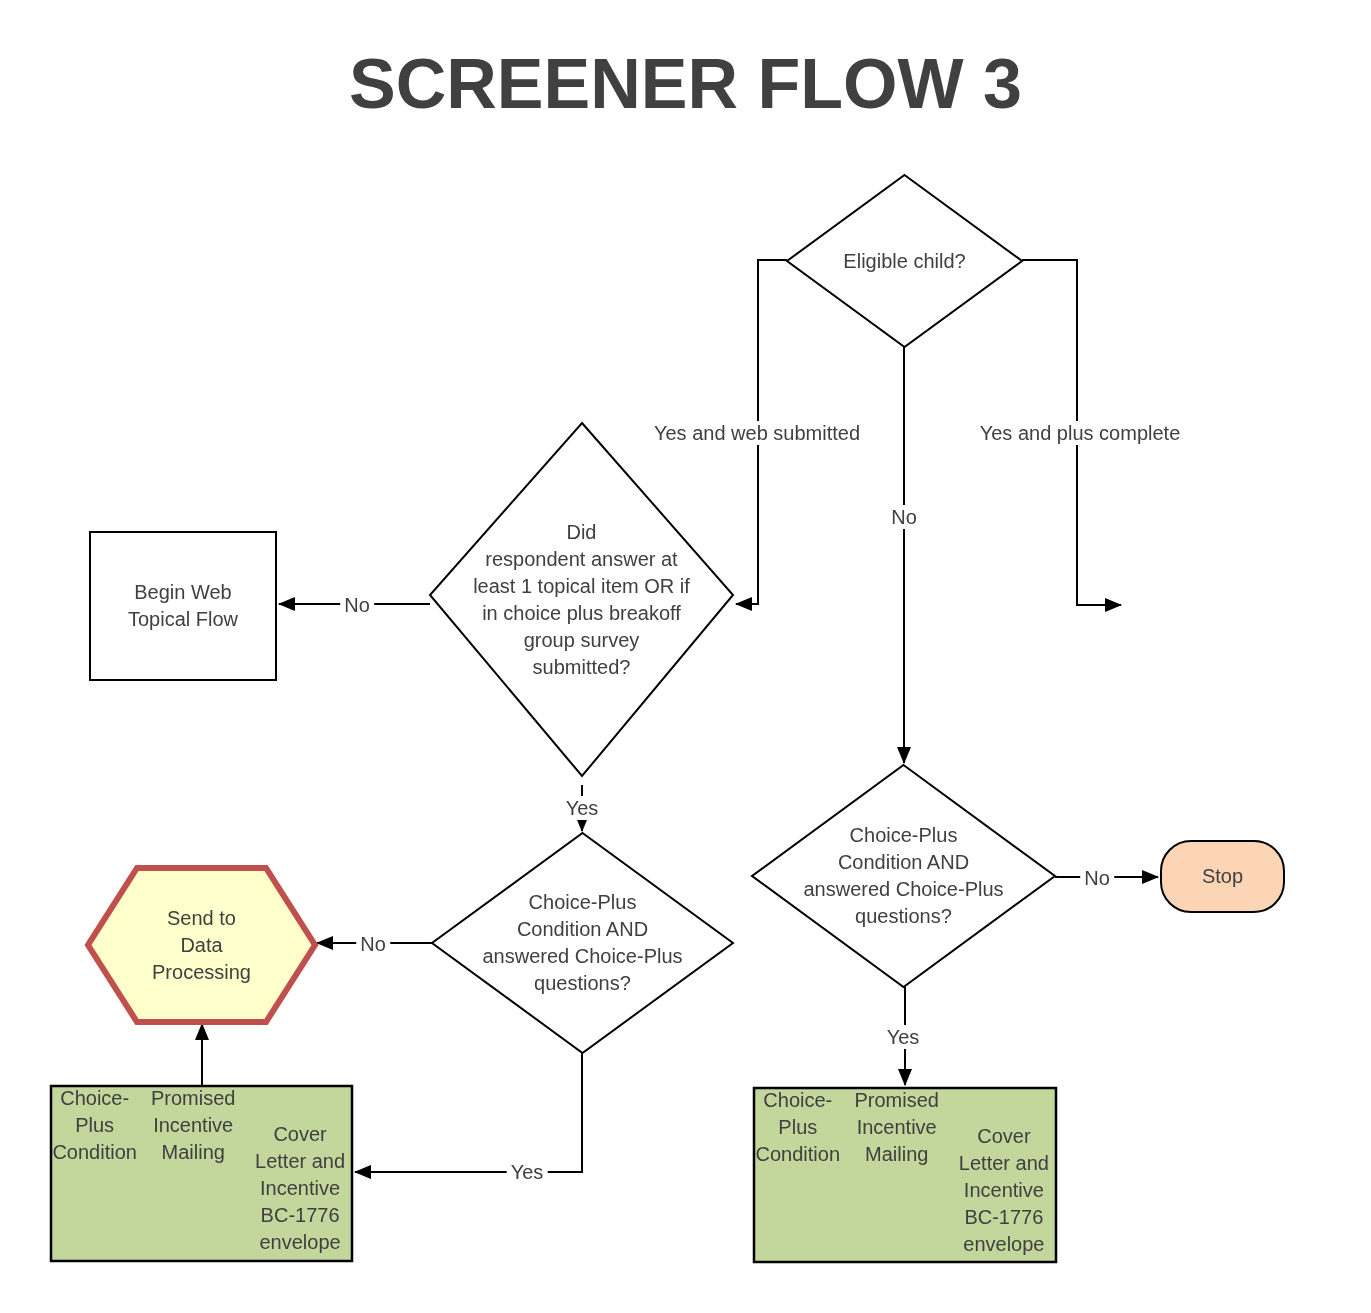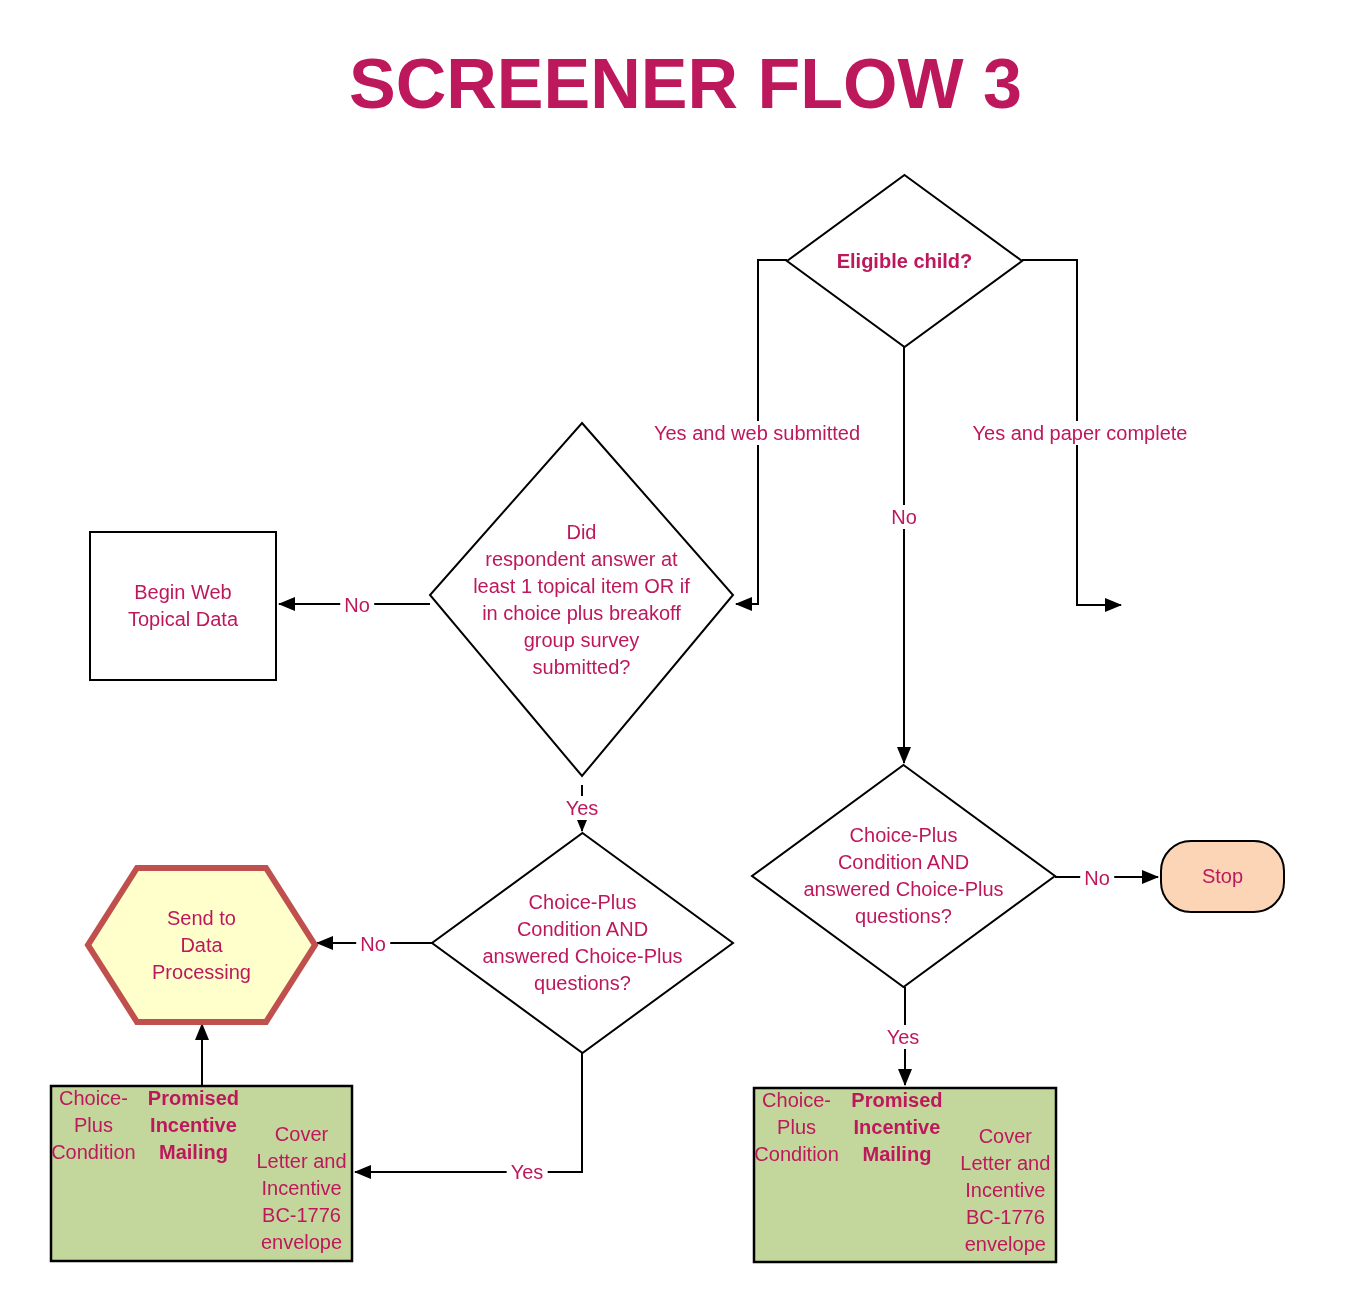--- a/index.html
+++ b/index.html
@@ -2,21 +2,21 @@
 <html><head>
 <meta charset="utf-8">
 <style>
   html, body { margin: 0; padding: 0; background: #ffffff; }
   .canvas {
     position: relative;
     width: 1371px;
     height: 1313px;
     background: #ffffff;
     font-family: "Liberation Sans", sans-serif;
-    color: #be185d;
+    color: #404040;
     overflow: hidden;
   }
   .page-title {
     position: absolute;
     left: 0; right: 0; top: 48px;
     text-align: center;
     font-size: 70px;
     font-weight: bold;
     line-height: 1.05;
     white-space: nowrap;
@@ -25,21 +25,21 @@
   .node { position: absolute; }
   .node > svg { position: absolute; left: 0; top: 0; width: 100%; height: 100%; overflow: visible; display: block; }
   .node .txt {
     position: absolute; inset: 0;
     display: flex; align-items: center; justify-content: center;
     text-align: center;
     white-space: pre-line;
     font-size: 20px;
     line-height: 27px;
   }
-  .bold { font-weight: bold; }
+  .bold { font-weight: normal; }
   .rect-node {
     position: absolute;
     background: #ffffff;
     border: 2px solid #000;
     display: flex; align-items: center; justify-content: center;
     text-align: center; white-space: pre-line;
     font-size: 20px; line-height: 27px;
   }
   .box-stack {
     position: absolute; inset: 0;
@@ -97,21 +97,21 @@
     </svg>
     <div class="txt">Did
 respondent answer at
 least 1 topical item OR if
 in choice plus breakoff
 group survey
 submitted?</div>
   </div>
 
   <div class="rect-node" style="left:89px; top:531px; width:184px; height:146px;">Begin Web
-Topical Data</div>
+Topical Flow</div>
 
 
   <div class="node" style="left:432px; top:833px; width:301px; height:220px;">
     <svg viewBox="0 0 301 220" preserveAspectRatio="none">
       <polygon points="150.5,0 301,110 150.5,220 0,110" stroke="#000" stroke-width="2" fill="#FFFFFF"></polygon>
     </svg>
     <div class="txt">Choice-Plus
 Condition AND
 answered Choice-Plus
 questions?</div>
@@ -161,21 +161,21 @@
     </svg>
     <div class="box-stack">
       <div>Choice-Plus Condition</div>
       <div class="bold">Promised Incentive Mailing</div>
       <div class="body">Cover Letter and Incentive
 BC-1776 envelope</div>
     </div>
   </div>
 
   <div class="edge-label" style="left:757px; top:433px;">Yes and web submitted</div>
-  <div class="edge-label" style="left:1080px; top:433px;">Yes and paper complete</div>
+  <div class="edge-label" style="left:1080px; top:433px;">Yes and plus complete</div>
   <div class="edge-label" style="left:904px; top:517px;">No</div>
   <div class="edge-label" style="left:357px; top:605px;">No</div>
   <div class="edge-label" style="left:582px; top:808px;">Yes</div>
   <div class="edge-label" style="left:373px; top:944px;">No</div>
   <div class="edge-label" style="left:527px; top:1172px;">Yes</div>
   <div class="edge-label" style="left:1097px; top:878px;">No</div>
   <div class="edge-label" style="left:903px; top:1037px;">Yes</div>
 
 </div>
 

